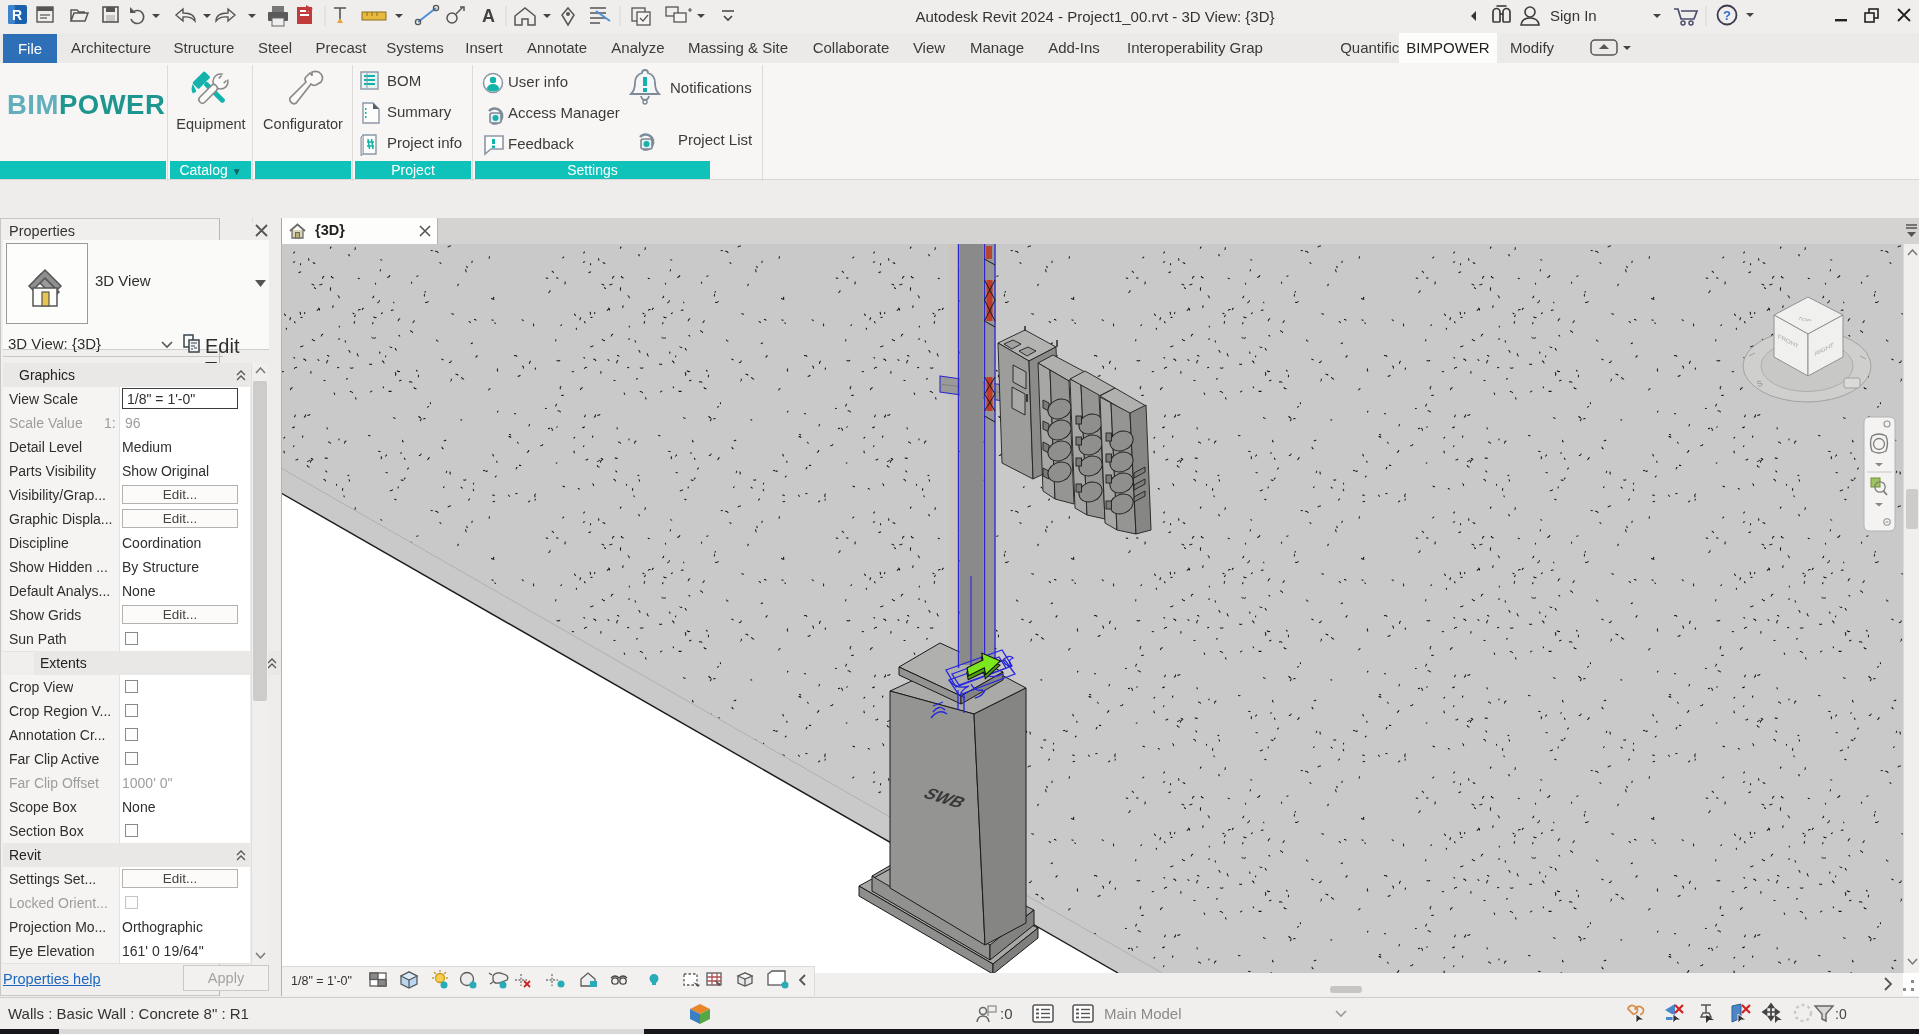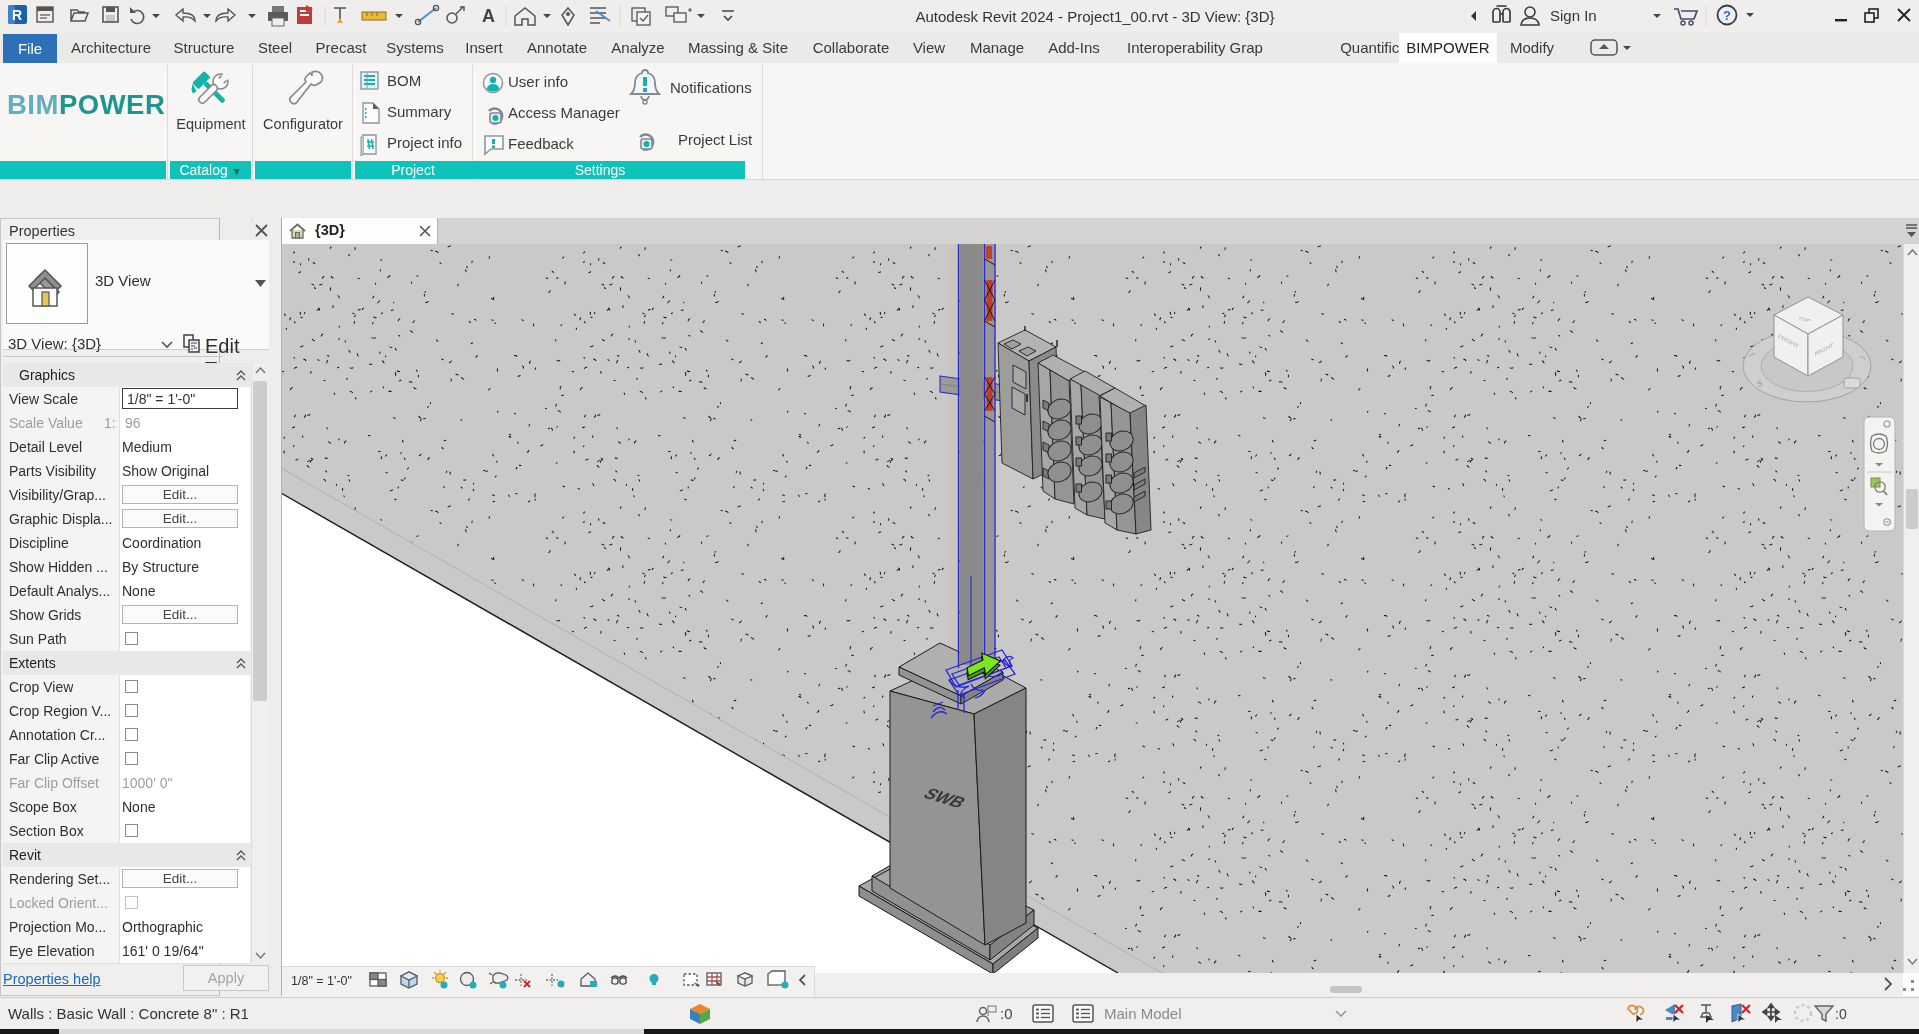--- a/index.html
+++ b/index.html
@@ -145,21 +145,21 @@
 <div id="ribbon" class="abs">
     <div class="rsep" style="left:167px"></div>
     <div class="rsep" style="left:252px"></div>
     <div class="rsep" style="left:352px"></div>
     <div class="rsep" style="left:472px"></div>
     <div class="rsep" style="left:762px"></div>
     <div class="tealbar" style="left:0;width:166px;"></div>
     <div class="tealbar" style="left:170px;width:81px;">Catalog <span style="font-size:10px;color:#0a6661;">▼</span></div>
     <div class="tealbar" style="left:255px;width:96px;"></div>
     <div class="tealbar" style="left:355px;width:116px;">Project</div>
-    <div class="tealbar" style="left:455px;width:290px;">Settings</div>
+    <div class="tealbar" style="left:475px;width:235px;">Settings</div>
     <div class="abs" style="left:7px;top:26px;width:155px;font-size:27.5px;letter-spacing:0.5px;"><span style="color:#63aebc;font-weight:bold;">BIM</span><span style="color:#1d968f;font-weight:bold;">POWER</span></div>
     <svg class="abs" style="left:189px;top:4px" width="46" height="46" viewBox="0 0 46 46">
 <g transform="rotate(-45 23 23)" fill="#13b3ac">
         <rect x="14" y="4" width="17" height="9" rx="1.5"></rect>
         <path d="M14 5 q-6 2 -7 7 l4 1 z"></path>
         <rect x="20.5" y="13" width="5" height="27" rx="2"></rect>
       </g>
 <g transform="rotate(45 23 23)">
         <circle cx="23" cy="11" r="7.5" fill="#fbfaf9" stroke="#8a8a8a" stroke-width="1.6"></circle>
         <rect x="19.5" y="2" width="7" height="7" fill="#f7f6f4"></rect>
@@ -326,21 +326,21 @@
       <div class="plabel" style="color:#2f2f2f;max-width:110px;">Show Grids</div>
       <div class="ebtn">Edit...</div>
     </div>
     <div class="gridl" style="top:408px;"></div>
     <div class="prow" style="top:408px;background:#fff;">
       <div style="position:absolute;left:0;top:0;width:117px;height:24px;background:#f5f4f3;border-right:1px solid #e2e1df;"></div>
       <div class="plabel" style="color:#2f2f2f;max-width:110px;">Sun Path</div>
       <div class="cbx"></div>
     </div>
     <div class="gridl" style="top:432px;"></div>
-    <div class="psec" style="top:432px;"><span style="margin-left:6px;">Extents</span><svg style="position:absolute;left:233px;top:7px" width="10" height="11" viewBox="0 0 10 11">
+    <div class="psec" style="top:432px;margin-left:31px;"><span style="margin-left:6px;">Extents</span><svg style="position:absolute;left:233px;top:7px" width="10" height="11" viewBox="0 0 10 11">
         <path d="M1 5 l4 -4 l4 4 M1 10 l4 -4 l4 4" fill="none" stroke="#555" stroke-width="1.3"></path>
       </svg></div>
     <div class="prow" style="top:456px;background:#fff;">
       <div style="position:absolute;left:0;top:0;width:117px;height:24px;background:#f5f4f3;border-right:1px solid #e2e1df;"></div>
       <div class="plabel" style="color:#2f2f2f;max-width:110px;">Crop View</div>
       <div class="cbx"></div>
     </div>
     <div class="gridl" style="top:480px;"></div>
     <div class="prow" style="top:480px;background:#fff;">
       <div style="position:absolute;left:0;top:0;width:117px;height:24px;background:#f5f4f3;border-right:1px solid #e2e1df;"></div>
@@ -376,21 +376,21 @@
       <div style="position:absolute;left:0;top:0;width:117px;height:24px;background:#f5f4f3;border-right:1px solid #e2e1df;"></div>
       <div class="plabel" style="color:#2f2f2f;max-width:110px;">Section Box</div>
       <div class="cbx"></div>
     </div>
     <div class="gridl" style="top:624px;"></div>
     <div class="psec" style="top:624px;"><span style="margin-left:6px;">Revit</span><svg style="position:absolute;left:233px;top:7px" width="10" height="11" viewBox="0 0 10 11">
         <path d="M1 5 l4 -4 l4 4 M1 10 l4 -4 l4 4" fill="none" stroke="#555" stroke-width="1.3"></path>
       </svg></div>
     <div class="prow" style="top:648px;background:#fff;">
       <div style="position:absolute;left:0;top:0;width:117px;height:24px;background:#f5f4f3;border-right:1px solid #e2e1df;"></div>
-      <div class="plabel" style="color:#2f2f2f;max-width:110px;">Rendering Set...</div>
+      <div class="plabel" style="color:#2f2f2f;max-width:110px;">Settings Set...</div>
       <div class="ebtn">Edit...</div>
     </div>
     <div class="gridl" style="top:672px;"></div>
     <div class="prow" style="top:672px;background:#fff;">
       <div style="position:absolute;left:0;top:0;width:117px;height:24px;background:#f5f4f3;border-right:1px solid #e2e1df;"></div>
       <div class="plabel" style="color:#9d9d9d;max-width:110px;">Locked Orient...</div>
       <div class="cbx" style="border-color:#c4c4c4;"></div>
     </div>
     <div class="gridl" style="top:696px;"></div>
     <div class="prow" style="top:696px;background:#fff;">

